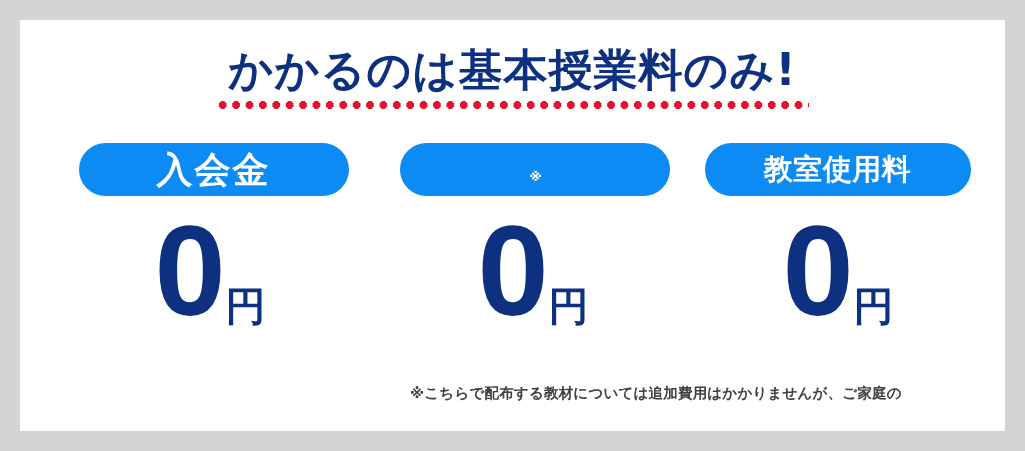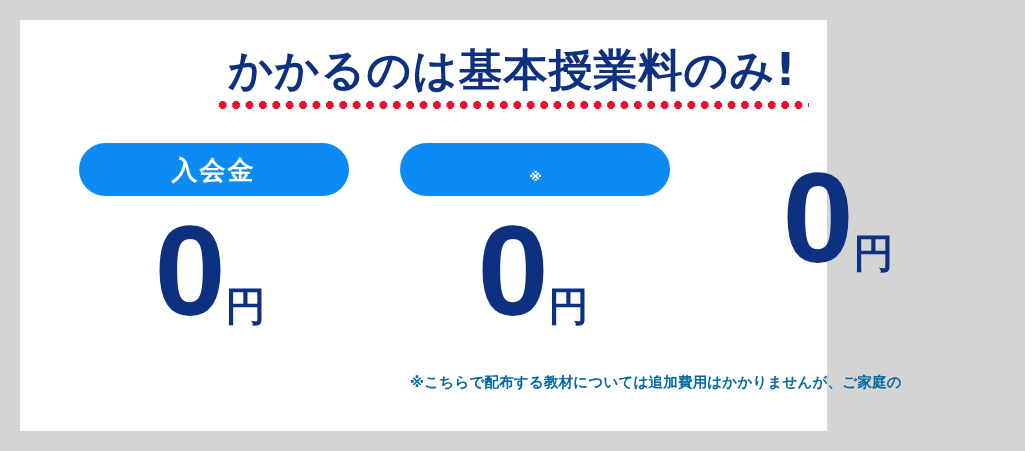--- a/index.html
+++ b/index.html
@@ -21,21 +21,21 @@
     left: 0;
     top: 0;
     width: 1025px;
     height: 451px;
     background: #d4d4d4;
   }
   .card {
     position: absolute;
     left: 20px;
     top: 20px;
-    width: 807px;
+    width: 985px;
     height: 411px;
     background: #ffffff;
   }
 
   
   .headline-wrap {
     position: absolute;
     left: 0;
     top: 24px;
     width: 985px;
@@ -93,21 +93,21 @@
     box-sizing: border-box;
     padding: 0 18px;
     margin: 0 auto;
   }
   .col-0 .badge { width: 270px; }
   .col-1 .badge { width: 270px; }
   .col-2 .badge { width: 266px; }
 
   .badge-label {
     font-family: "DejaVu Sans", "Liberation Sans", sans-serif;
-    font-size: 26px;
+    font-size: 36px;
     font-weight: 700;
     color: #ffffff;
     letter-spacing: 2px;
     line-height: 1;
     white-space: nowrap;
   }
   .col-2 .badge-label { letter-spacing: 0.5px; font-size: 29px; }
 
   .badge-note {
     font-size: 13px;
@@ -143,26 +143,26 @@
     margin-left: 2px;
   }
   .col-0 .price { padding-right: 8px; }
   .col-1 .price { padding-right: 4px; }
   .col-2 .price { padding-right: 0px; }
 
   
   .footnote {
     position: absolute;
     left: 390px;
-    top: 348px;
+    top: 359px;
     width: 580px;
     font-family: "DejaVu Sans", "Liberation Sans", sans-serif;
     font-size: 14.5px;
     font-weight: 700;
-    color: #0369a1;
+    color: #404040;
     line-height: 2.05;
     letter-spacing: 0.2px;
   }
   .footnote-line { display: block; white-space: nowrap; }
 </style>
 </head>
 <body>
 
 <div class="frame">
   <div class="card">
@@ -191,20 +191,24 @@
         <div class="badge">
           <span class="badge-note">※</span>
         </div>
         <div class="price">
           <span class="price-number">0</span>
           <span class="price-unit">円</span>
         </div>
       </div>
 
       <div class="col col-2">
+        <div class="badge">
+          <span class="badge-label">教室使用料</span>
+          <span class="badge-note"></span>
+        </div>
         <div class="price">
           <span class="price-number">0</span>
           <span class="price-unit">円</span>
         </div>
       </div>
 
     </div>
 
     <div class="footnote">
       <span class="footnote-line">※こちらで配布する教材については追加費用はかかりませんが、ご家庭の</span>

